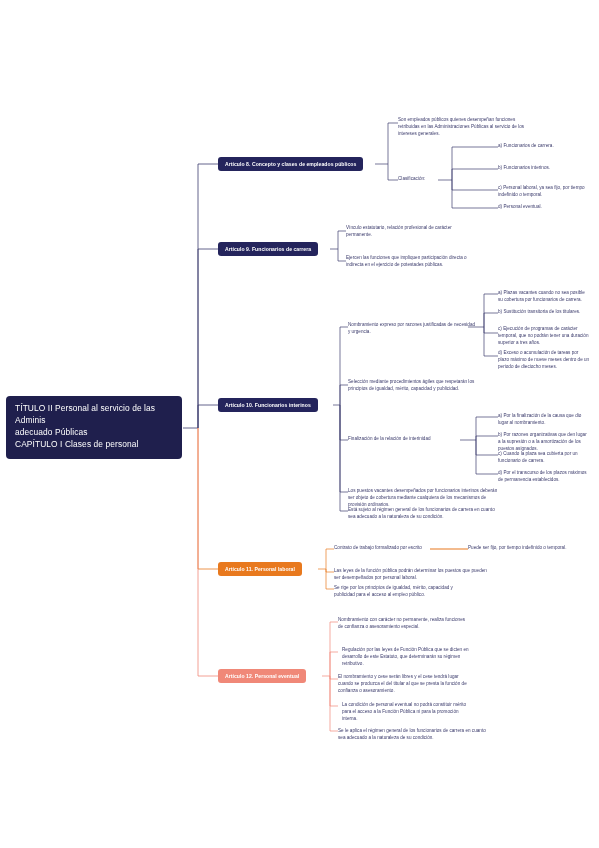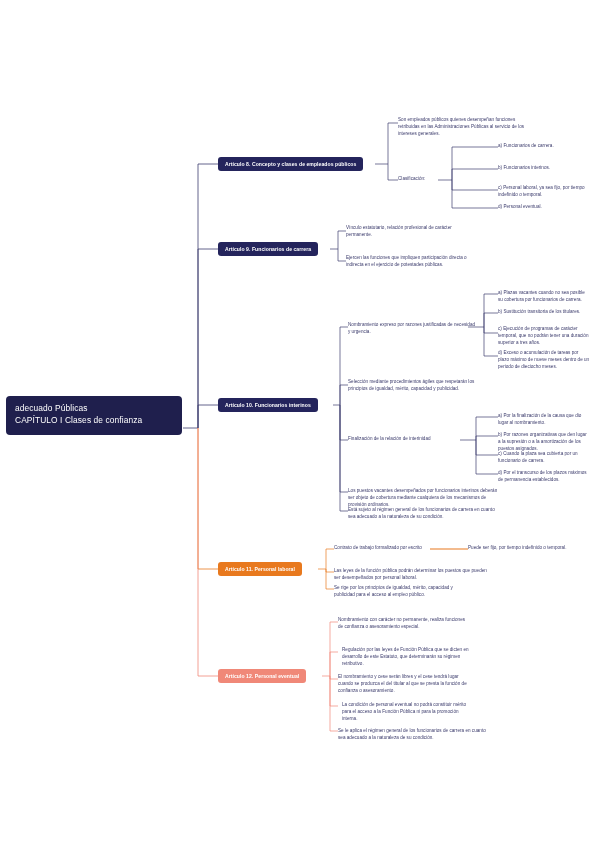--- a/index.html
+++ b/index.html
@@ -123,22 +123,23 @@
     <path d="M430 549 L468 549" fill="none" stroke="#E8791E" stroke-width="1.1"></path>
 
     <path d="M322 676 L330 676 L330 622 L338 622" fill="none" stroke="#F08878" stroke-width="0.7"></path>
     <path d="M330 676 L330 652 L338 652" fill="none" stroke="#F08878" stroke-width="0.7"></path>
     <path d="M330 676 L330 679 L338 679" fill="none" stroke="#F08878" stroke-width="0.7"></path>
     <path d="M330 676 L330 706 L338 706" fill="none" stroke="#F08878" stroke-width="0.7"></path>
     <path d="M330 676 L330 731 L338 731" fill="none" stroke="#F08878" stroke-width="0.7"></path>
   </svg>
 
   <div class="node root-node">
+    <div>TÍTULO II Personal al servicio de las Adminis</div>
     <div>adecuado Públicas</div>
-    <div>CAPÍTULO I Clases de confianza</div>
+    <div>CAPÍTULO I Clases de personal</div>
   </div>
 
   <div class="tag tag-navy" style="left:218px; top:157px;">Artículo 8. Concepto y clases de empleados públicos</div>
 
   <div class="leaf w130" style="left:398px; top:117px;">Son empleados públicos quienes desempeñan funciones retribuidas en las Administraciones Públicas al servicio de los intereses generales.</div>
 
   <div class="leaf" style="left:398px; top:176px;">Clasificación:</div>
 
   <div class="leaf w92" style="left:498px; top:143px;">a) Funcionarios de carrera.</div>
   <div class="leaf w92" style="left:498px; top:165px;">b) Funcionarios interinos.</div>

